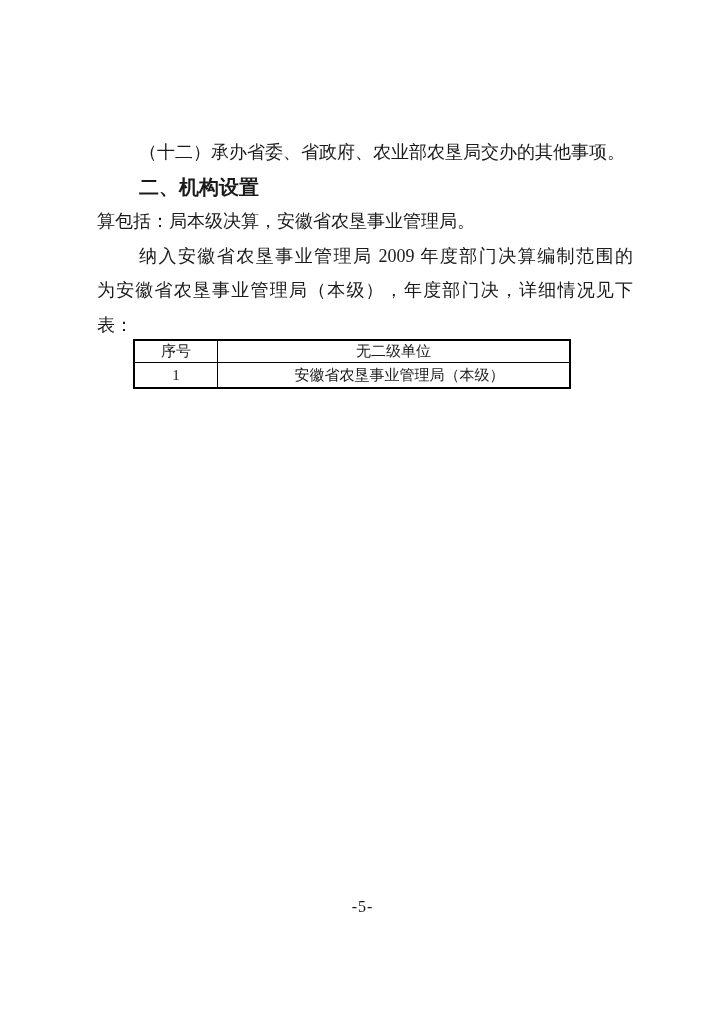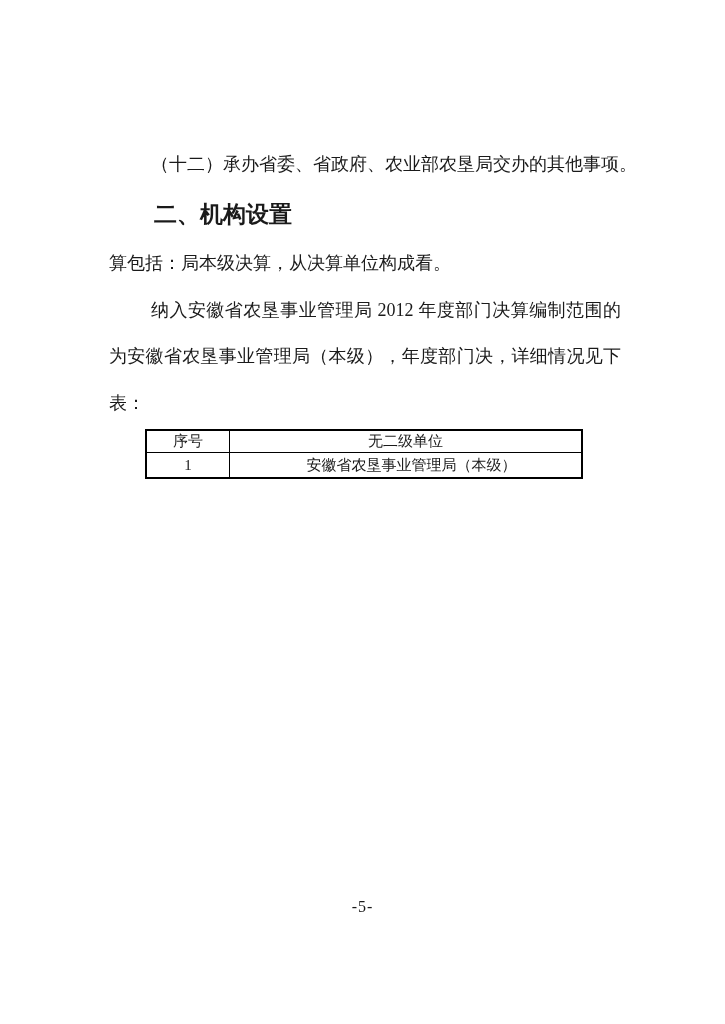--- a/index.html
+++ b/index.html
@@ -18,44 +18,44 @@
   }
   .content {
     position: absolute;
     left: 97px;
     top: 135px;
     width: 536px;
     font-size: 18px;
     line-height: 34.5px;
   }
   .line {
-    margin: 12px;
+    margin: 0;
     padding: 0;
     white-space: nowrap;
     font-family: Liberation Serif, serif;
   }
   .line.justify {
     white-space: normal;
     text-align: justify;
     text-align-last: justify;
   }
   .indent {
     text-indent: 42px;
   }
   .heading {
     font-family: "Liberation Sans", sans-serif;
     font-weight: bold;
-    font-size: 23px;
+    font-size: 20px;
     white-space: nowrap;
-    margin: 15px;
+    margin: 0;
     line-height: 34.5px;
   }
   table.unit-table {
     border-collapse: collapse;
-    margin-left: 48px;
+    margin-left: 36px;
     margin-top: -3px;
     width: 438px;
     table-layout: fixed;
     border: 2px solid #000000;
   }
   table.unit-table th,
   table.unit-table td {
     border: 1px solid #000000;
     font-size: 15px;
     font-weight: normal;
@@ -92,23 +92,23 @@
 <body>
 
 <div class="page">
   <div class="content">
 
     <p class="line indent">（十二）承办省委、省政府、农业部农垦局交办的其他事项。</p>
 
     <h2 class="heading indent">二、机构设置</h2>
 
 
-    <p class="line">算包括：局本级决算，从决算单位构成看。</p>
+    <p class="line">算包括：局本级决算，安徽省农垦事业管理局。</p>
 
-    <p class="line indent justify">纳入安徽省农垦事业管理局 2012 年度部门决算编制范围的</p>
+    <p class="line indent justify">纳入安徽省农垦事业管理局 2009 年度部门决算编制范围的</p>
 
     <p class="line justify">为安徽省农垦事业管理局（本级），年度部门决，详细情况见下</p>
 
     <p class="line">表：</p>
 
     <table class="unit-table">
       <thead>
         <tr>
           <th class="col-index">序号</th>
           <th class="col-name">无二级单位</th>

